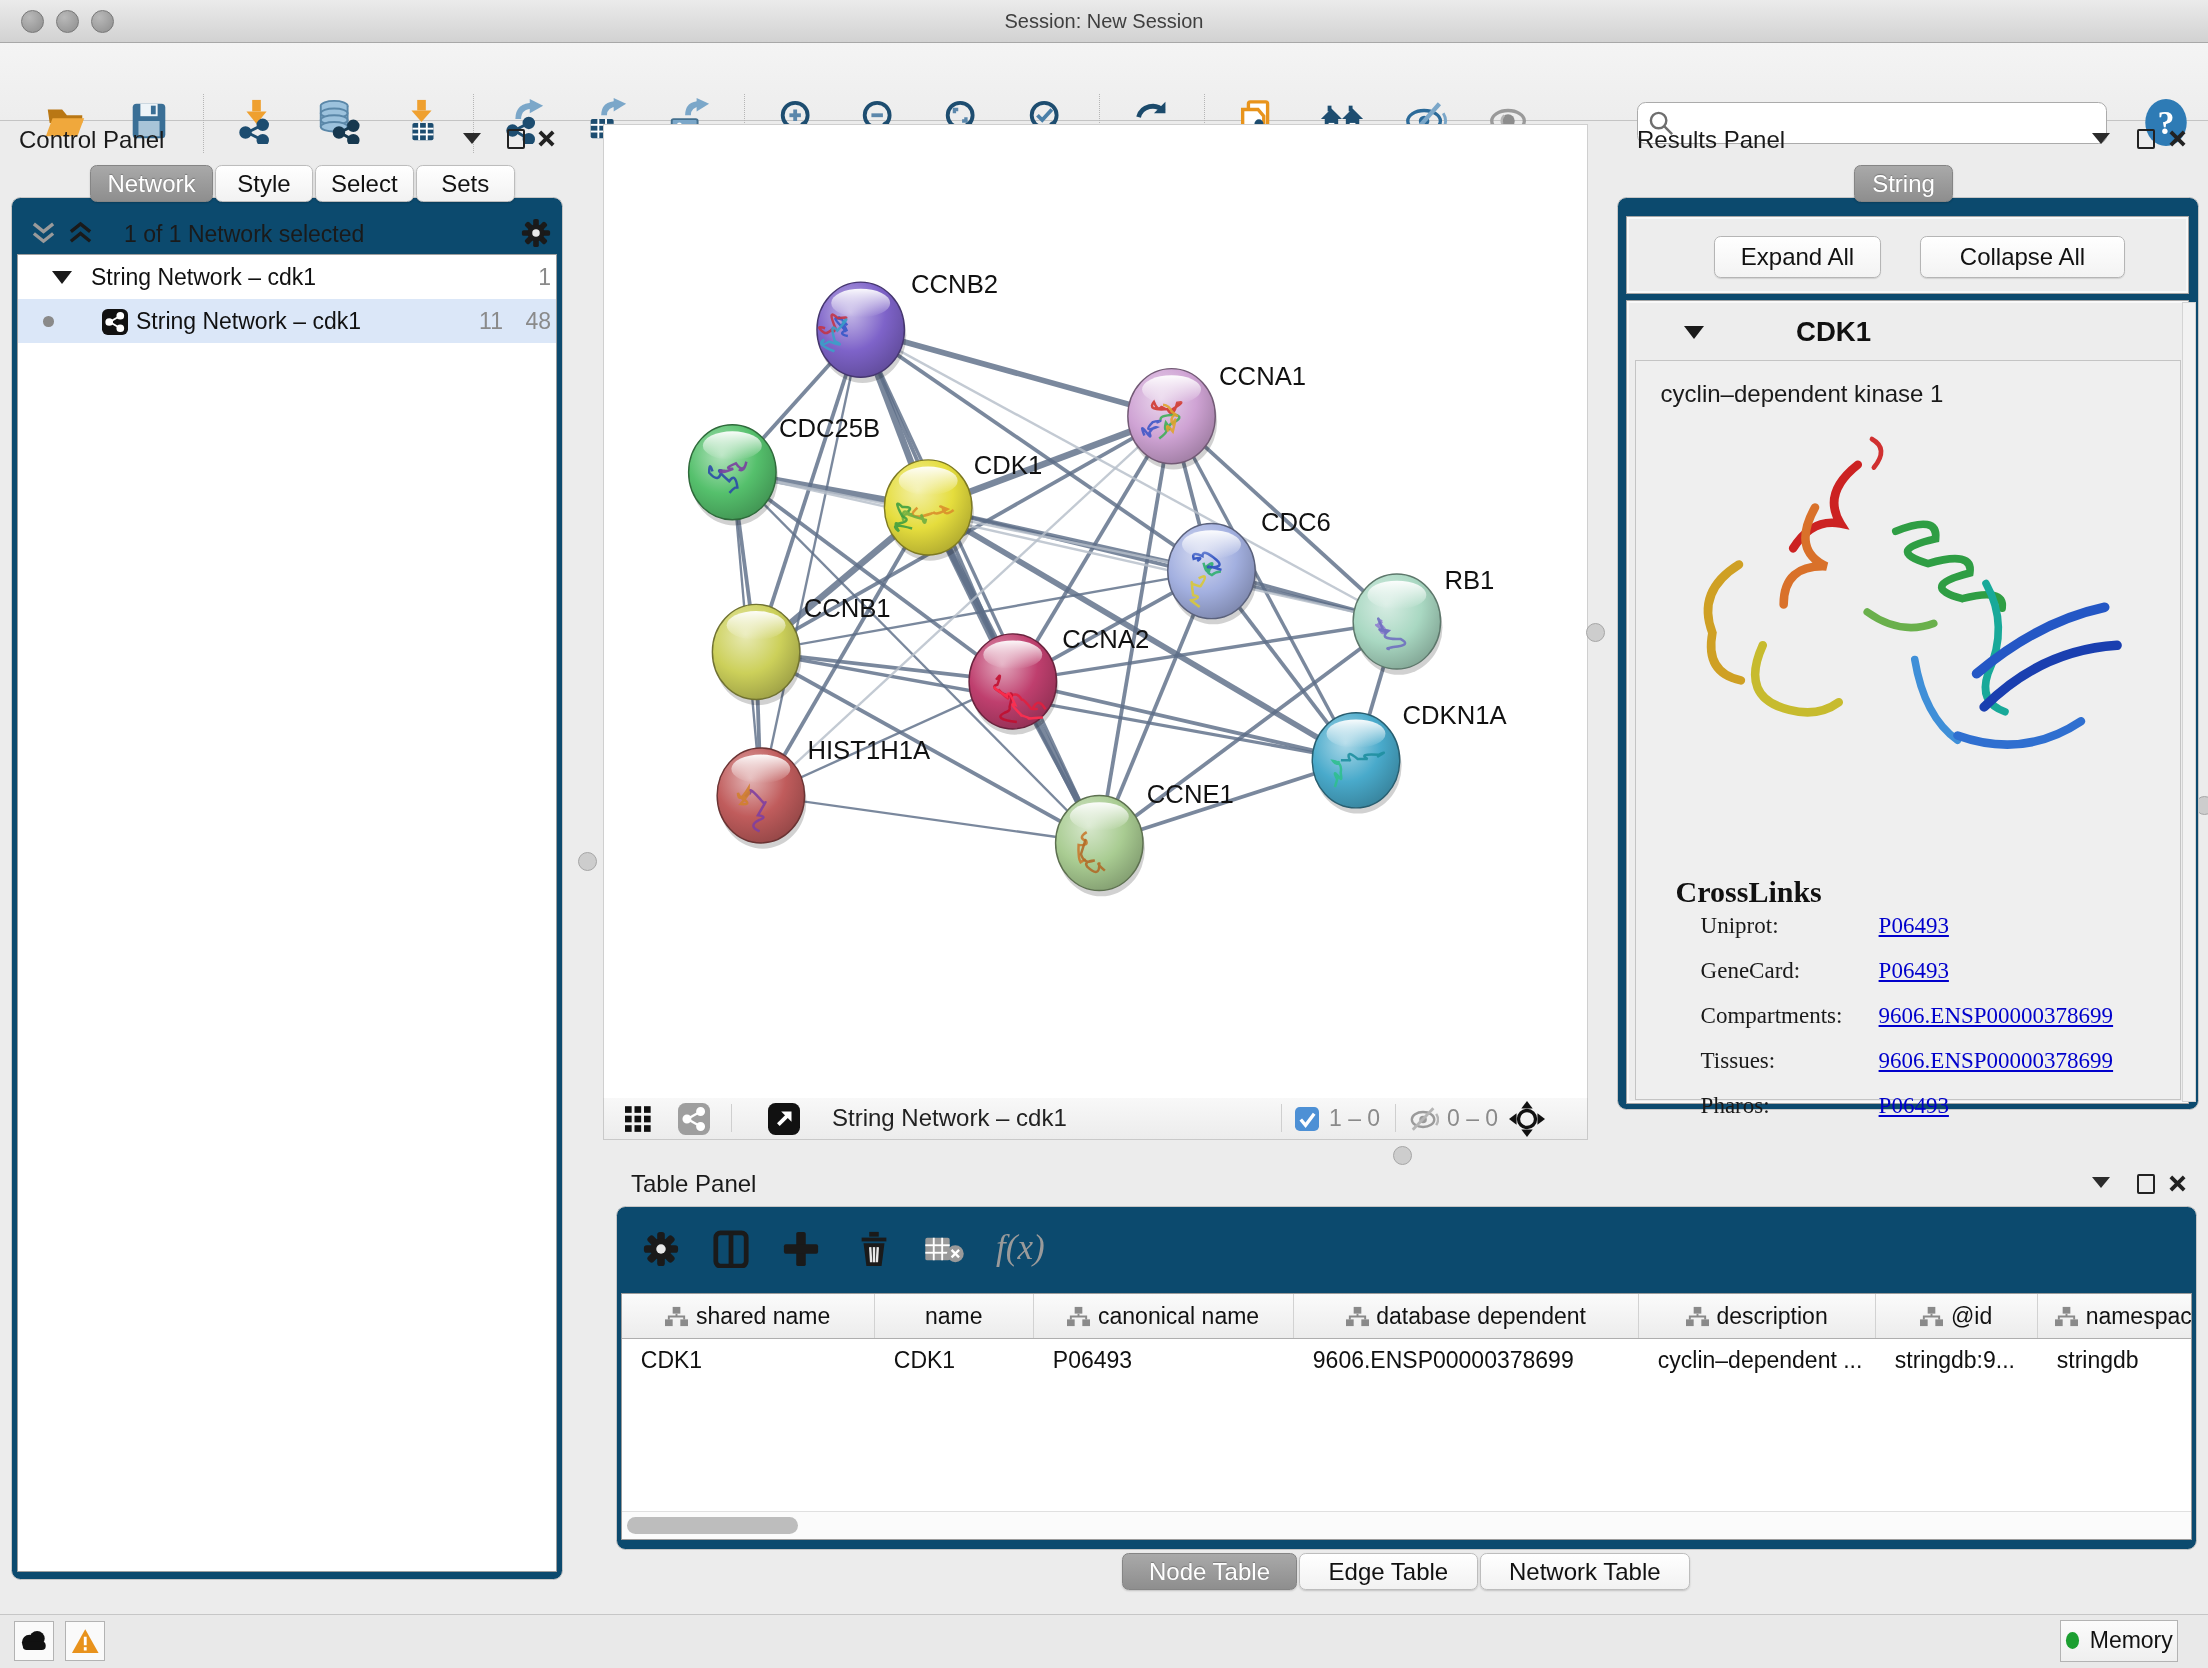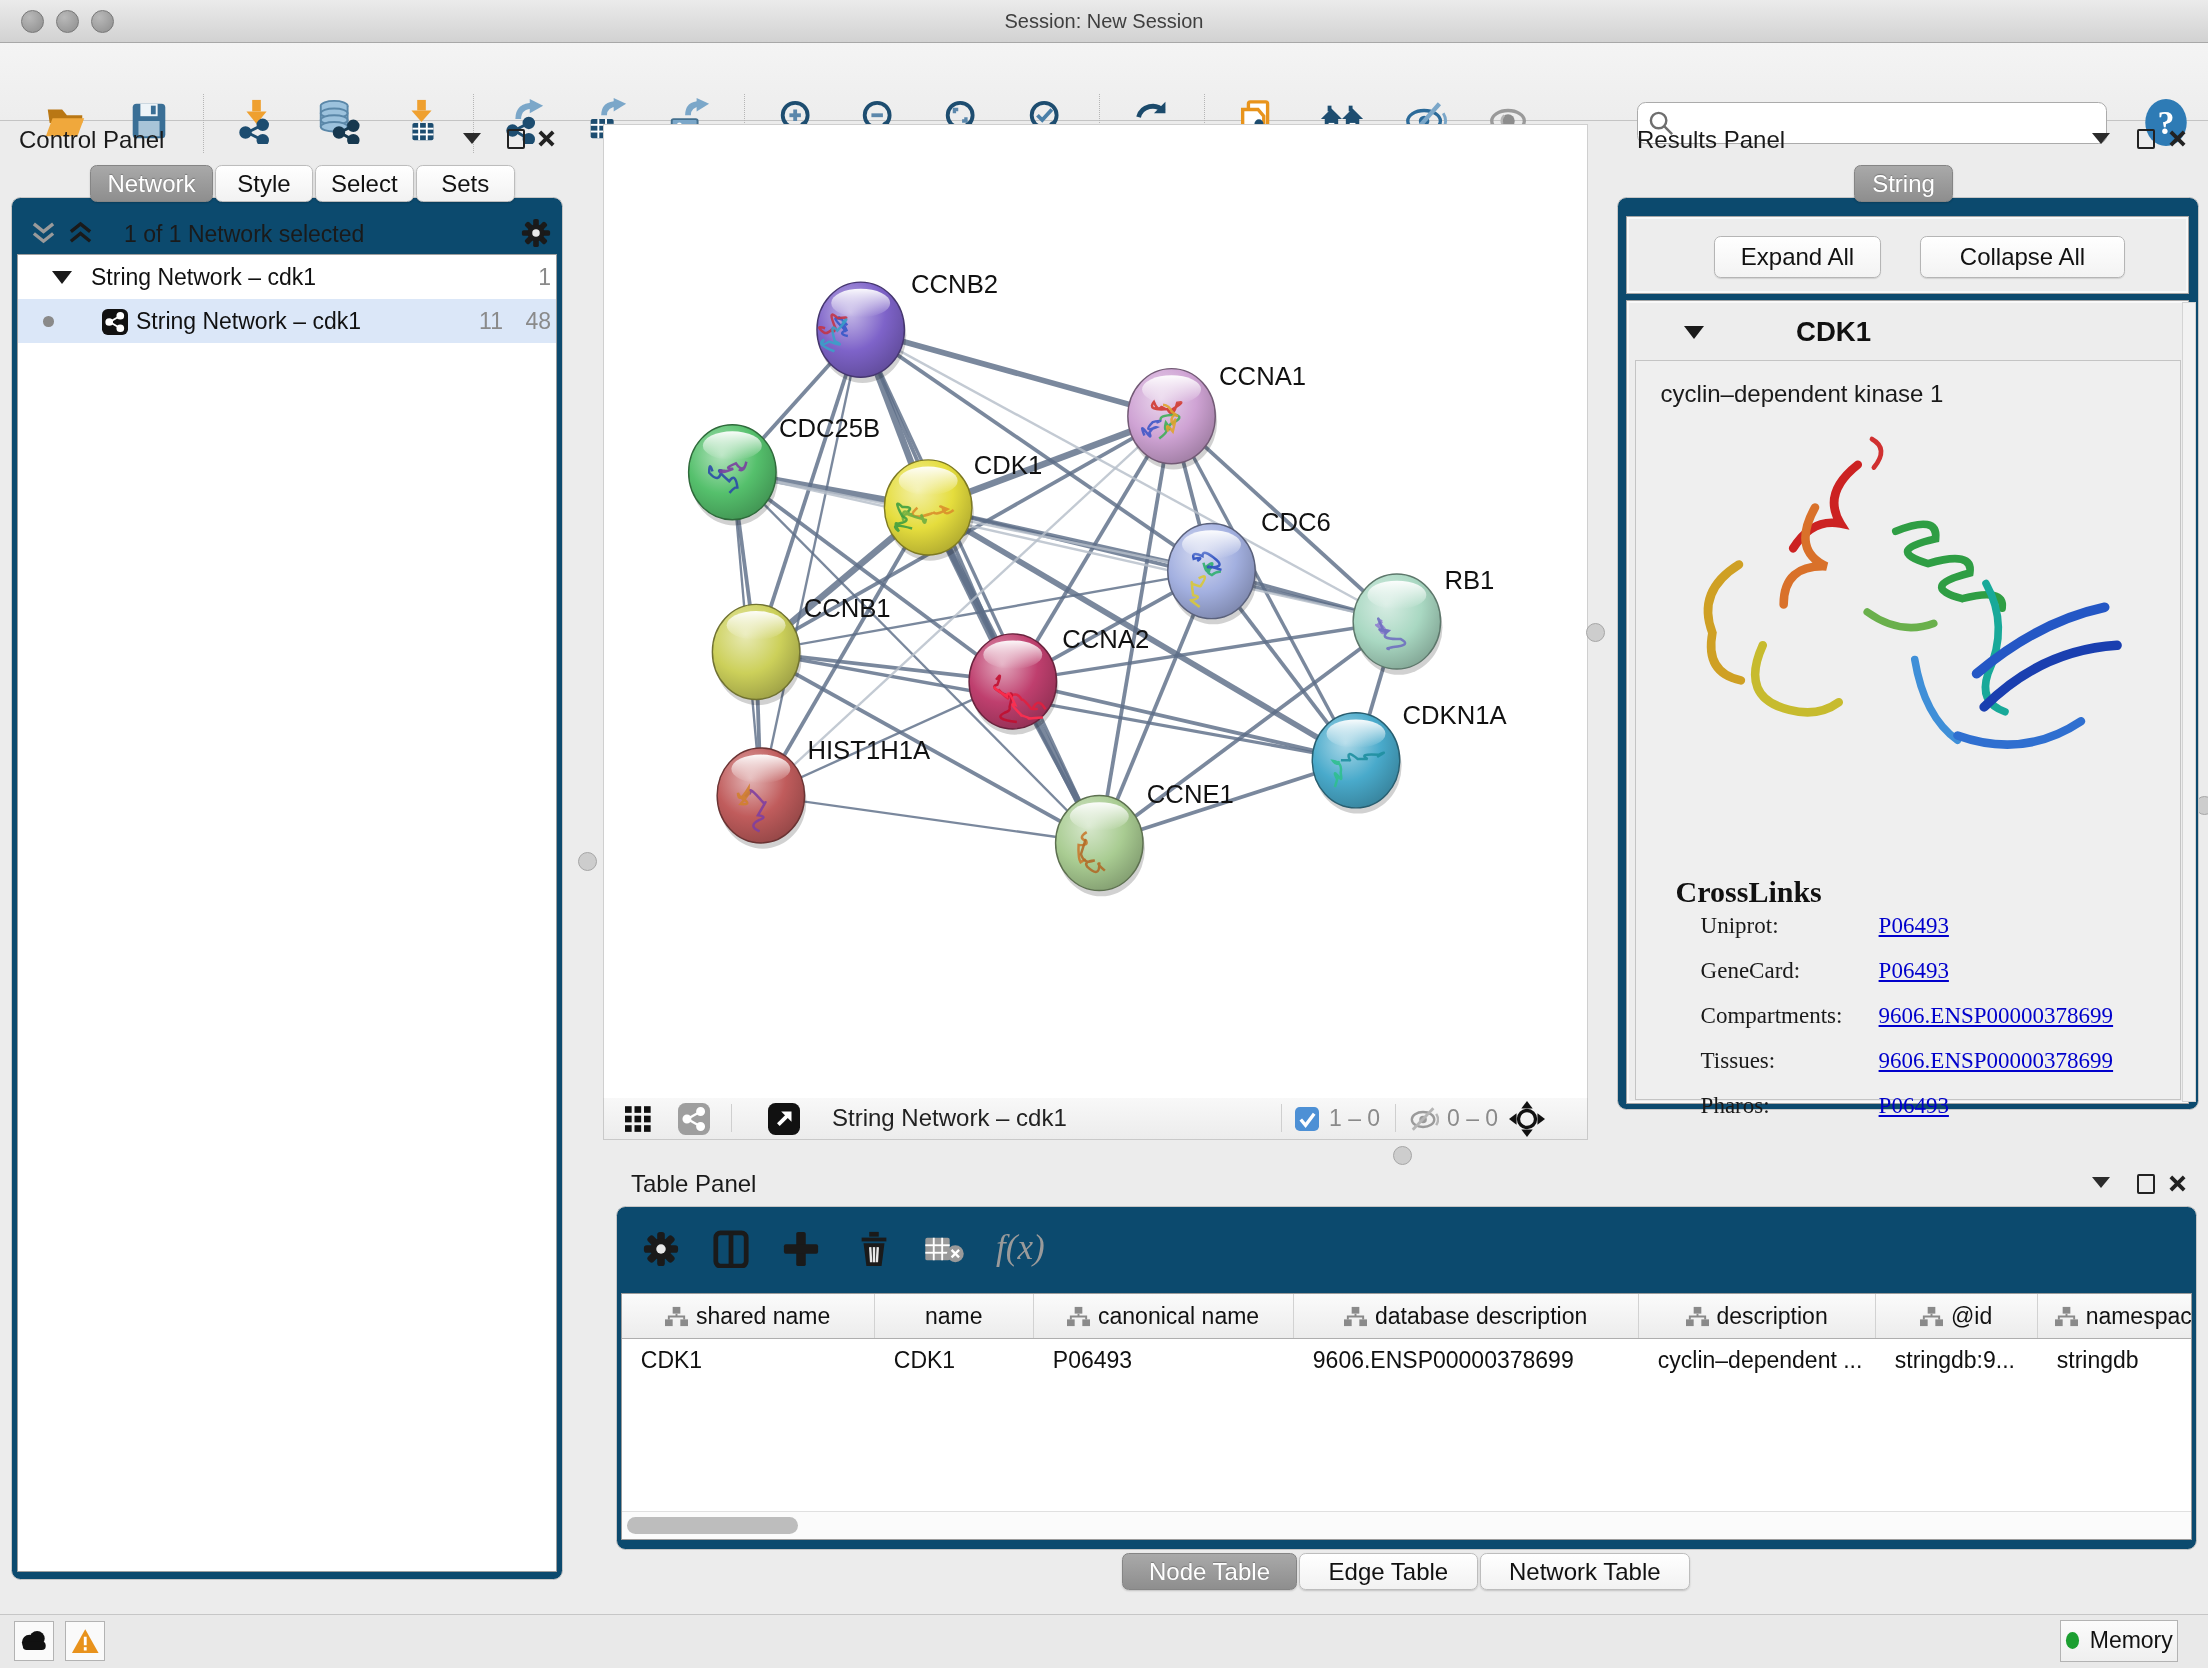--- a/index.html
+++ b/index.html
@@ -747,21 +747,21 @@
             <svg width="23" height="23" viewBox="0 0 24 24">
               <g fill="#8a8a8a">
                 <rect x="8" y="2" width="8" height="7"></rect>
                 <rect x="0" y="15" width="8" height="7"></rect>
                 <rect x="16" y="15" width="8" height="7"></rect>
               </g>
               <g stroke="#8a8a8a" stroke-width="2" fill="none">
                 <path d="M12 9 v3 M4 15 v-3 h16 v3"></path>
               </g>
             </svg>
-            <span>database description</span>
+            <span>database dependent</span>
           </div>
           <div class="th" style="width: 237px;">
             <svg width="23" height="23" viewBox="0 0 24 24">
               <g fill="#8a8a8a">
                 <rect x="8" y="2" width="8" height="7"></rect>
                 <rect x="0" y="15" width="8" height="7"></rect>
                 <rect x="16" y="15" width="8" height="7"></rect>
               </g>
               <g stroke="#8a8a8a" stroke-width="2" fill="none">
                 <path d="M12 9 v3 M4 15 v-3 h16 v3"></path>

